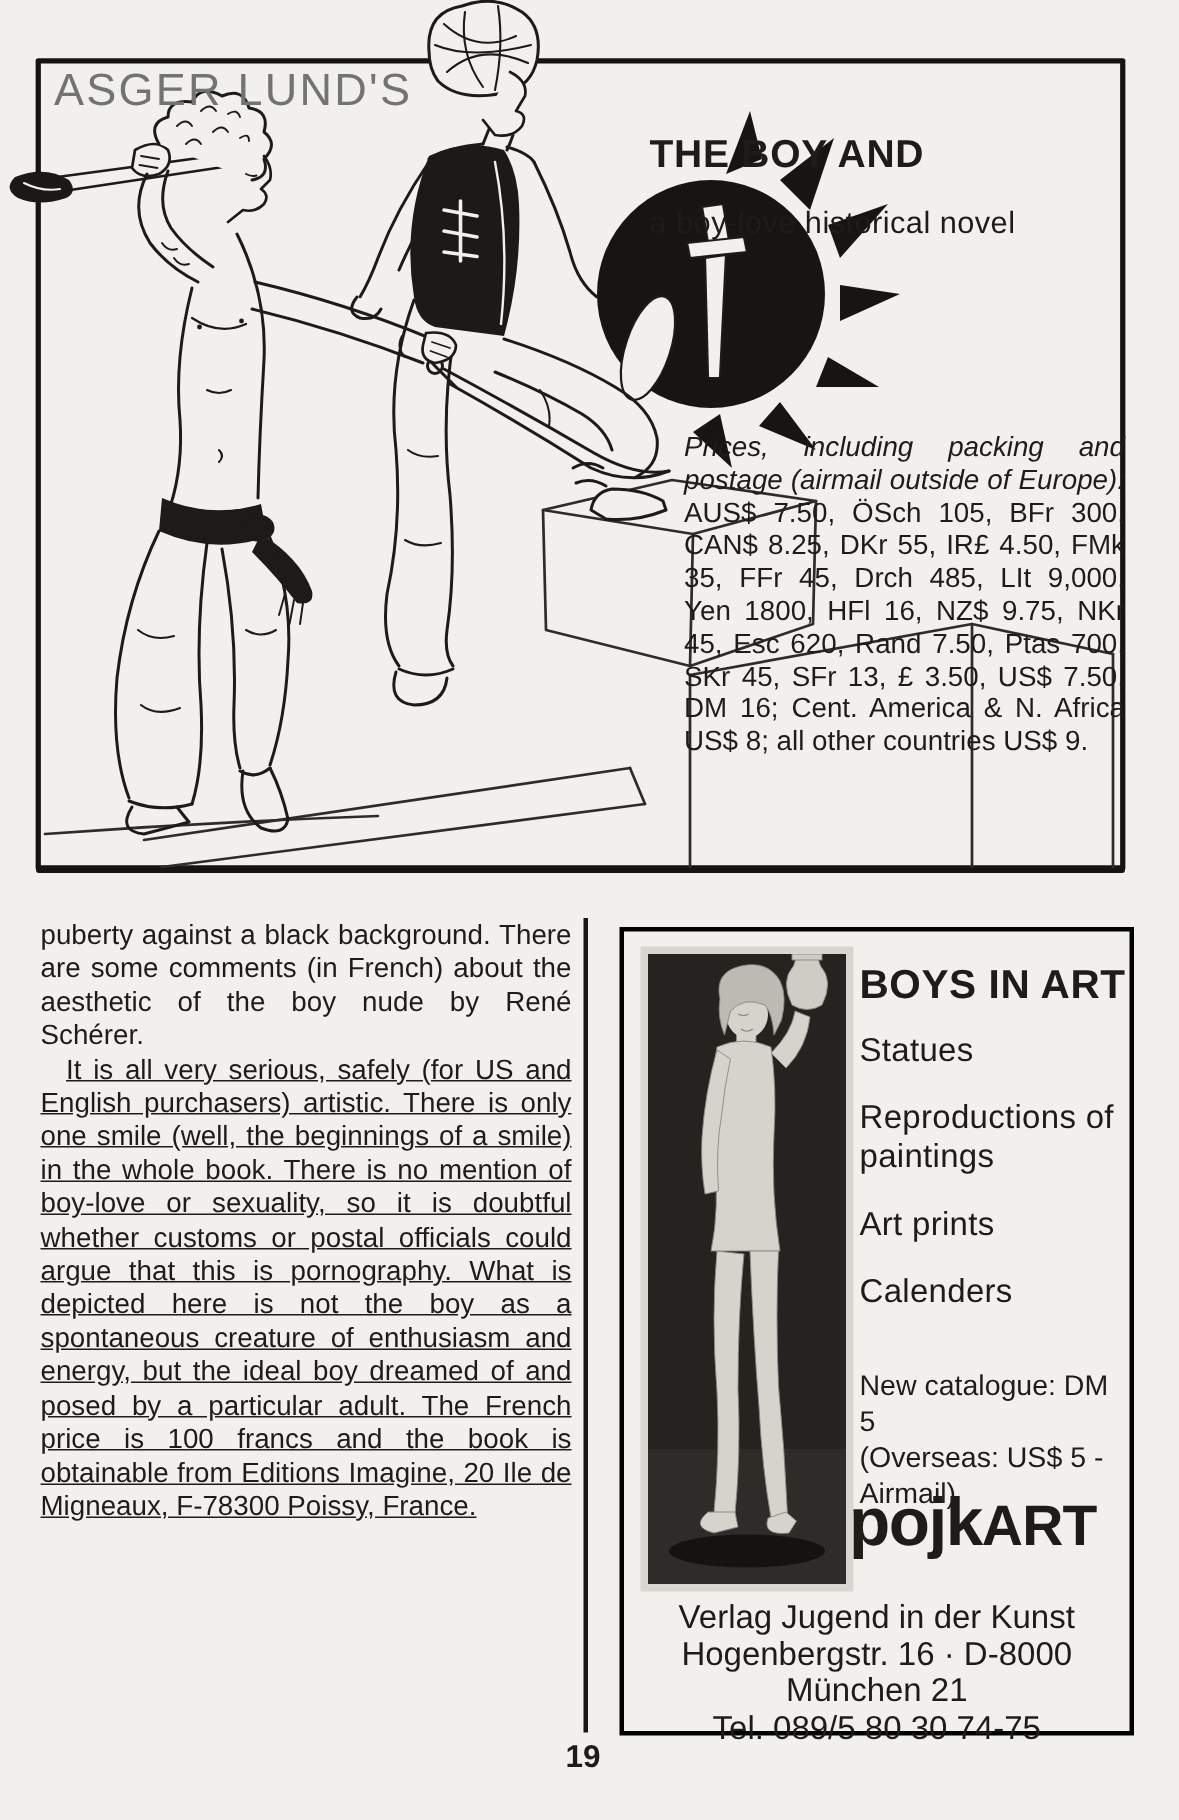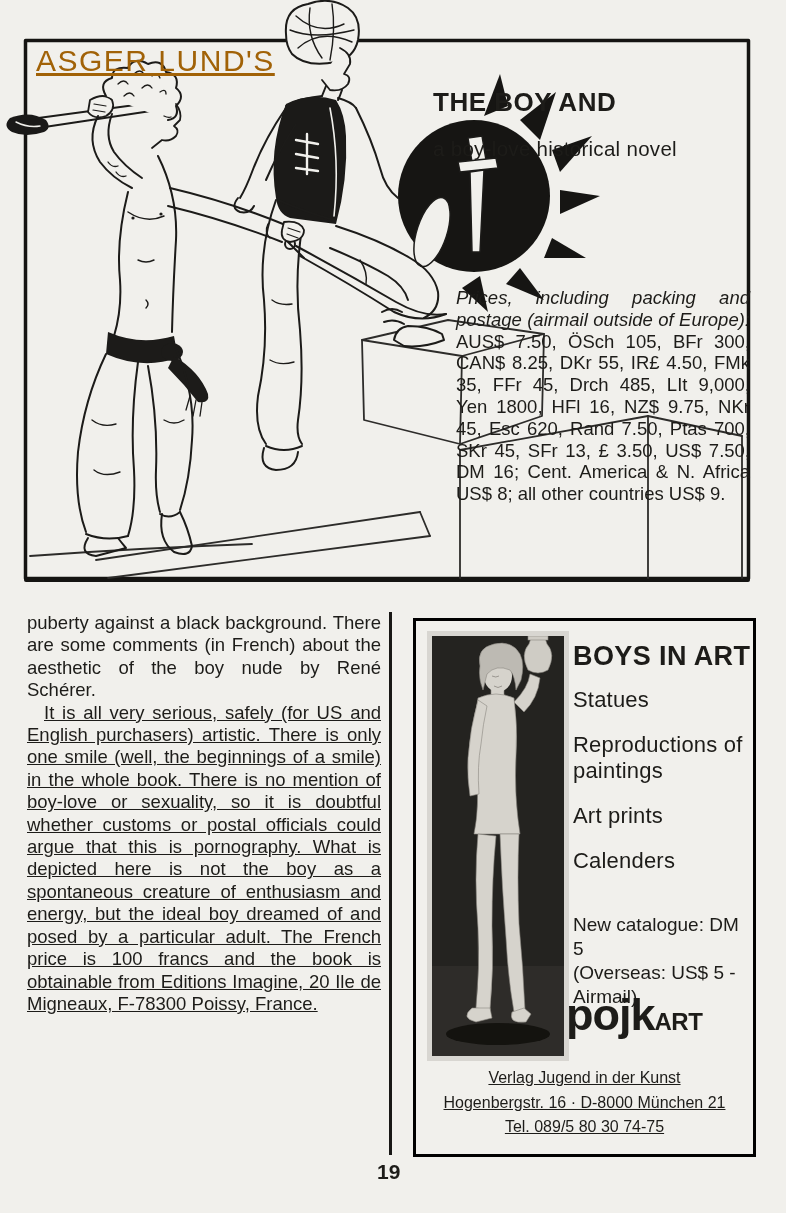--- a/index.html
+++ b/index.html
@@ -8,21 +8,21 @@
     background:#f1f0ec;
     font-family:"Liberation Sans",sans-serif;
     color:#1d1c19;
     -webkit-font-smoothing:antialiased;
   }
   .abs{position:absolute;}
 
   
   .top-ad-box{left:24px;top:39px;width:726px;height:540px;}
   .illustration-svg{left:0;top:0;width:786px;height:600px;pointer-events:none;}
-  .brand{left:36px;top:44px;font-size:30px;letter-spacing:1.5px;color:#a16207;text-decoration:underline;}
+  .brand{left:36px;top:44px;font-size:30px;letter-spacing:1.5px;color:#737373;}
   .ad-right{left:433px;top:86px;width:290px;}
   .ad-title{font-size:26px;font-weight:bold;line-height:33px;letter-spacing:.5px;}
   .ad-subtitle{margin-top:18px;font-size:20.5px;letter-spacing:.3px;}
   .prices{left:452px;top:283px;width:294px;font-size:18.5px;line-height:21.8px;text-align:justify;}
   .prices .intro{font-style:italic;}
 
   
   .article{left:27px;top:612px;width:354px;font-size:18.5px;line-height:22.4px;text-align:justify;}
   .article p{margin:0;}
   .article p + p{text-indent:17px;text-decoration:underline;}
@@ -33,22 +33,22 @@
   
   .right-ad-box{left:413px;top:618px;width:337px;height:533px;border:3px solid #000000;}
   .photo{position:absolute;left:11px;top:10px;width:142px;height:430px;background:#d8d6d1;padding:0;}
   .photo svg{position:absolute;left:5px;top:5px;}
   .bia-heading{position:absolute;left:157px;top:20px;font-size:27px;font-weight:bold;letter-spacing:.4px;}
   .bia-items{position:absolute;left:157px;top:66px;width:172px;}
   .bia-item{font-size:22px;line-height:26px;margin-bottom:19px;letter-spacing:.2px;}
   .catalogue{position:absolute;left:157px;top:292px;width:176px;font-size:19px;line-height:24px;}
   .logo{position:absolute;left:150px;top:368px;white-space:nowrap;}
   .logo .lo{font-size:45px;font-weight:900;letter-spacing:-1px;}
-  .logo .up{font-size:24px;font-weight:900;letter-spacing:-.5px;text-align:center;}
-  .address{position:absolute;left:0;top:445px;width:337px;text-align:center;font-size:16px;line-height:24.5px;text-decoration:underline;}
+  .logo .up{font-size:38px;font-weight:900;letter-spacing:-.5px;text-align:center;}
+  .address{position:absolute;left:0;top:445px;width:337px;text-align:center;font-size:22px;line-height:24.5px;}
 
   
   .page-number{left:377px;top:1160px;font-size:21px;font-weight:bold;}
 </style>
 </head>
 <body>
 
 <svg class="abs illustration-svg" viewBox="0 0 786 600" aria-hidden="true">
   <g fill="none" stroke="#1c1b19" stroke-width="2" stroke-linecap="round" stroke-linejoin="round">
 

